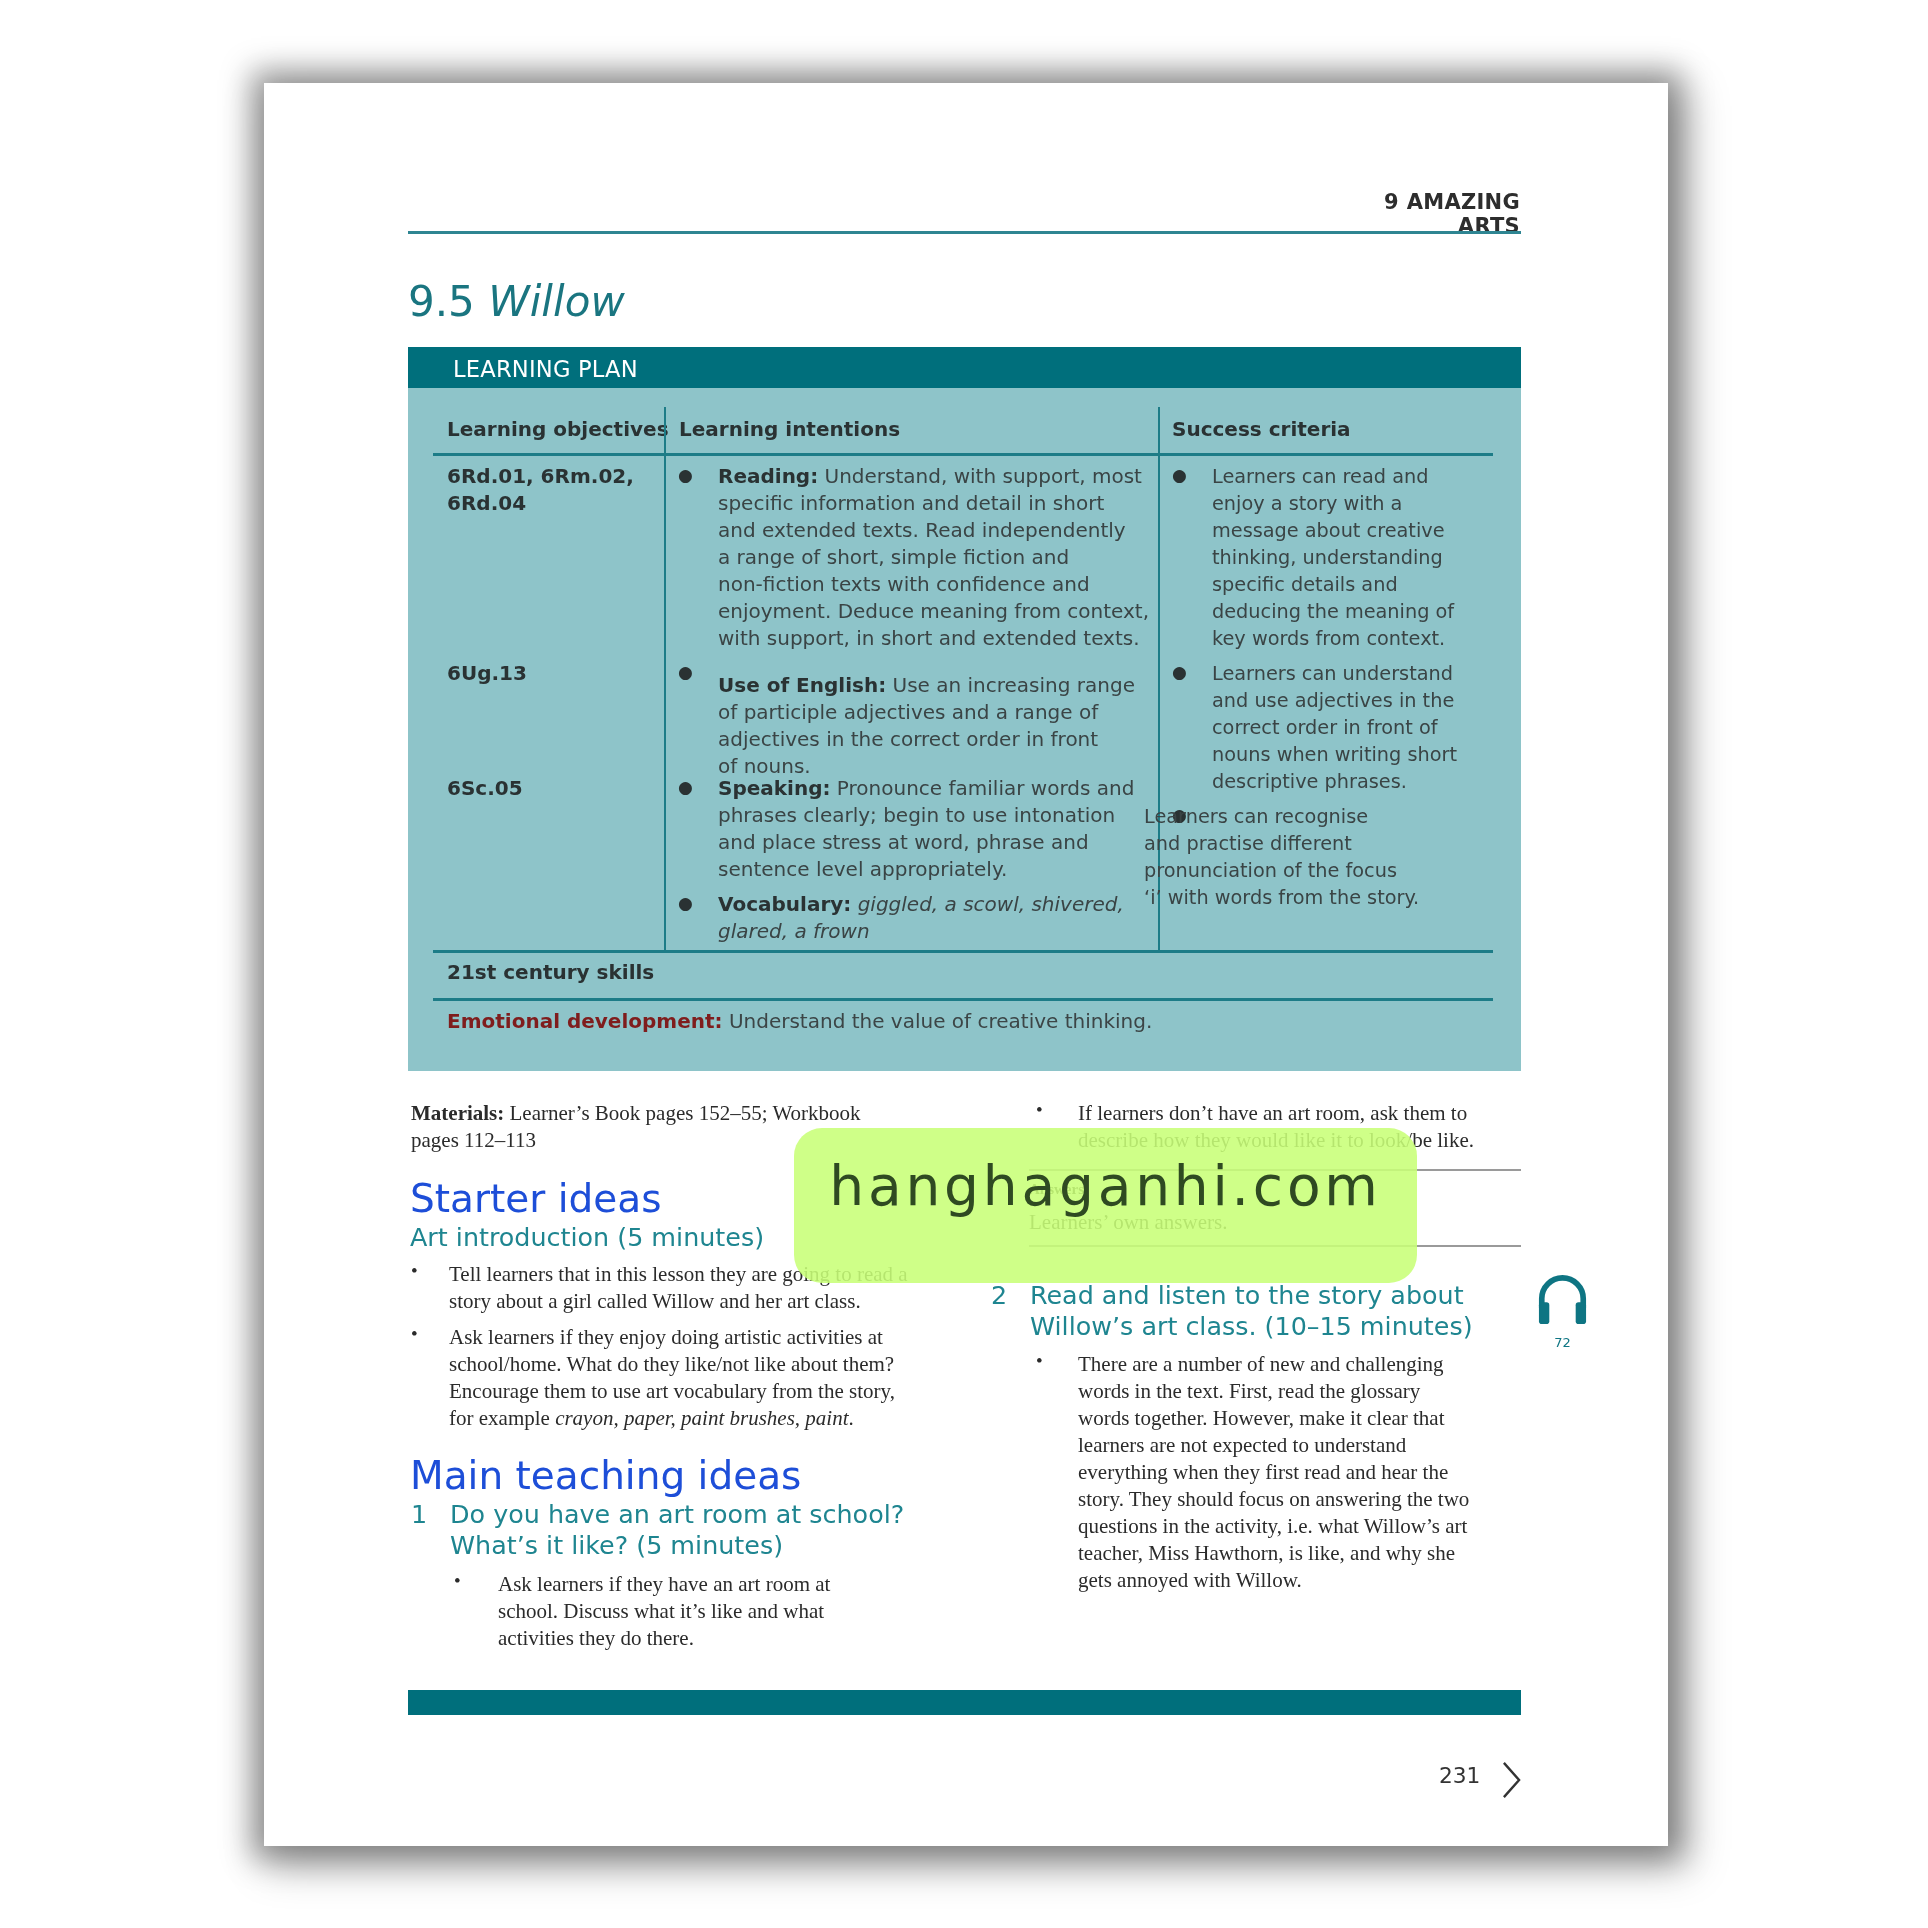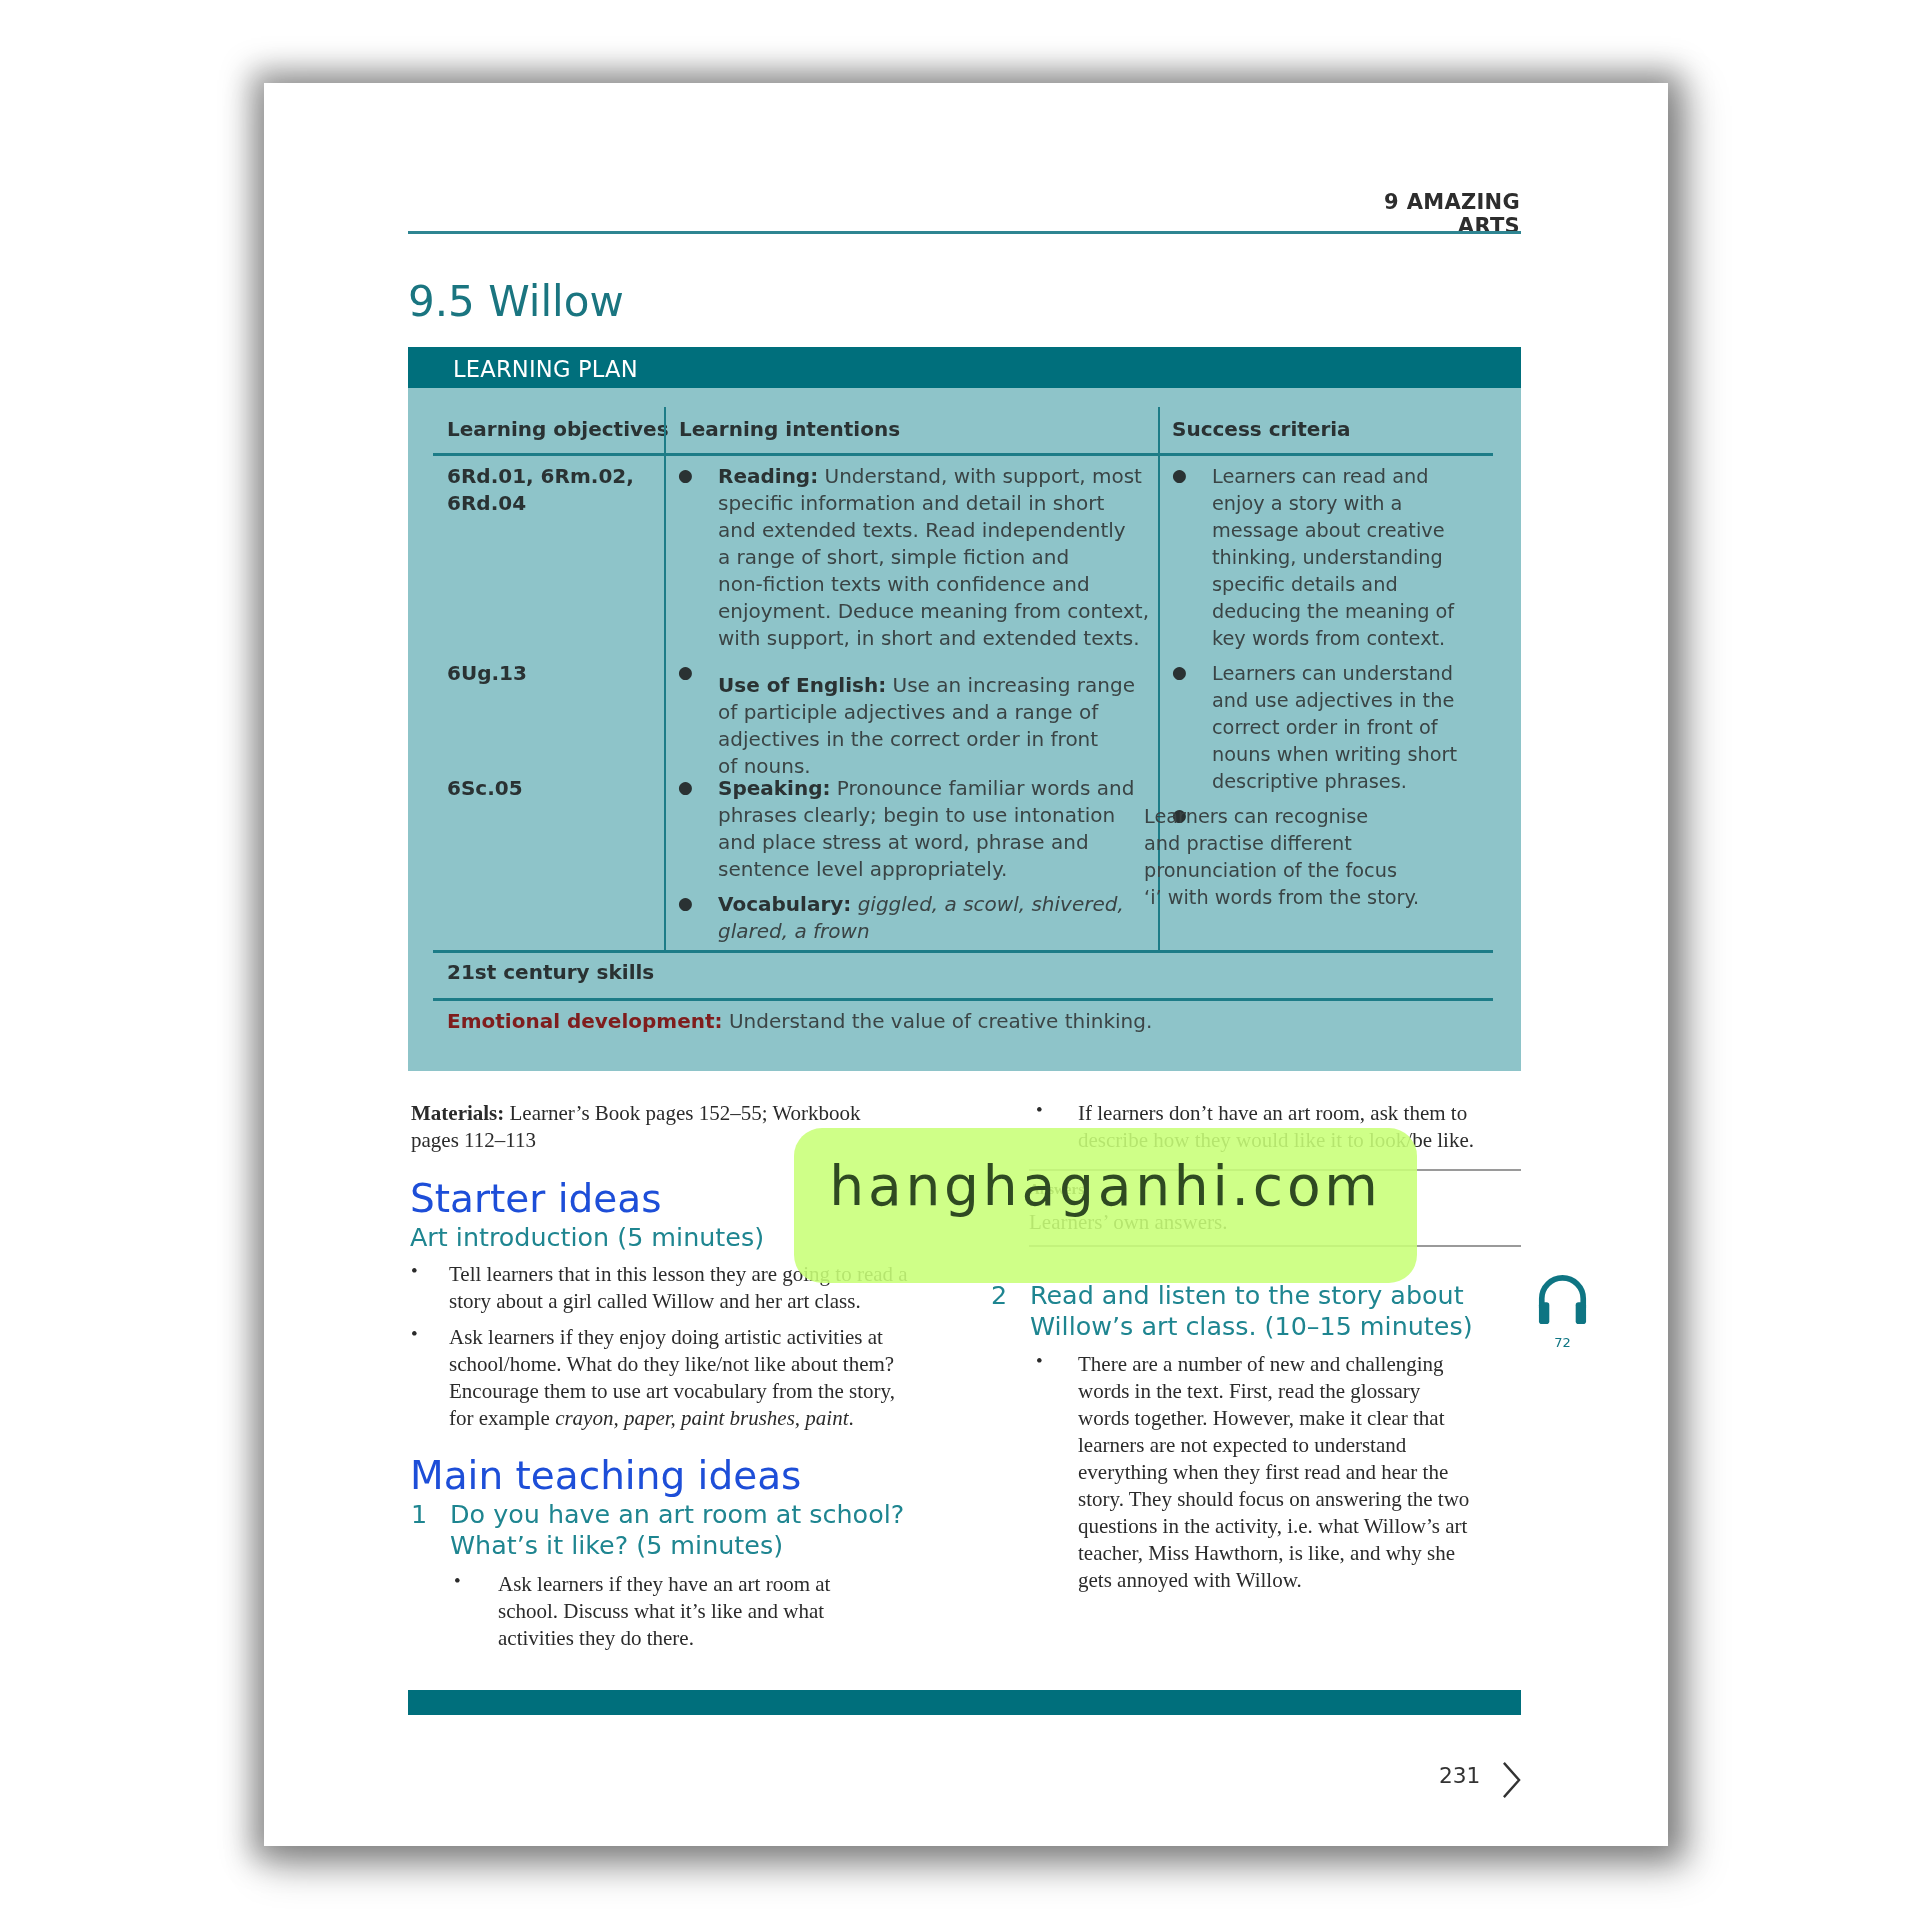--- a/index.html
+++ b/index.html
@@ -3,21 +3,21 @@
 <meta charset="utf-8">
 <style>
   html, body { margin:0; padding:0; }
   body { width:1928px; height:1928px; background:#ffffff; position:relative; overflow:hidden; font-family:"DejaVu Sans", sans-serif; }
   .page { position:absolute; left:264px; top:83px; width:1404px; height:1763px; background:#ffffff;
           box-shadow: 0 0 28px 13px rgba(0,0,0,0.35), 11.3px 13px 38px 9.4px rgba(0,0,0,0.25); }
   .abs { position:absolute; }
   .running-head { left:1318px; top:190px; width:202px; text-align:right; font-size:21px; font-weight:bold; color:#2d2d2d; letter-spacing:0.3px; }
   .head-rule { left:408px; top:231px; width:1113px; height:2.8px; background:#2e8592; }
   .title { left:408px; top:277px; font-size:42px; color:#1a7580; white-space:nowrap; }
-  .title .name { }
+  .title .name { font-style:italic; }
   .lp-box { left:408px; top:347px; width:1113px; height:724px; background:#8ec4c9; }
   .lp-band { left:408px; top:347px; width:1113px; height:41px; background:#006f7c; }
   .lp-band-label { left:435px; top:356px; color:#ffffff; font-size:22.6px; font-weight:normal; letter-spacing:0.2px;margin-left:18px; }
   .vline { width:1.9px; background:#1d7c87; }
   .hline { height:2.8px; background:#1d7c87; }
   .th { font-size:20px; font-weight:bold; color:#2a3233; white-space:nowrap; }
   .cell { font-size:20px; color:#3c4546; line-height:27px; }
   .obj { font-weight:bold; color:#2a3233; font-size:20px; line-height:26px; }
   .bul { position:absolute; font-size:17px; color:#2a3233; }
   .li { position:absolute; font-size:20px; line-height:27px; color:#3a4445; }

